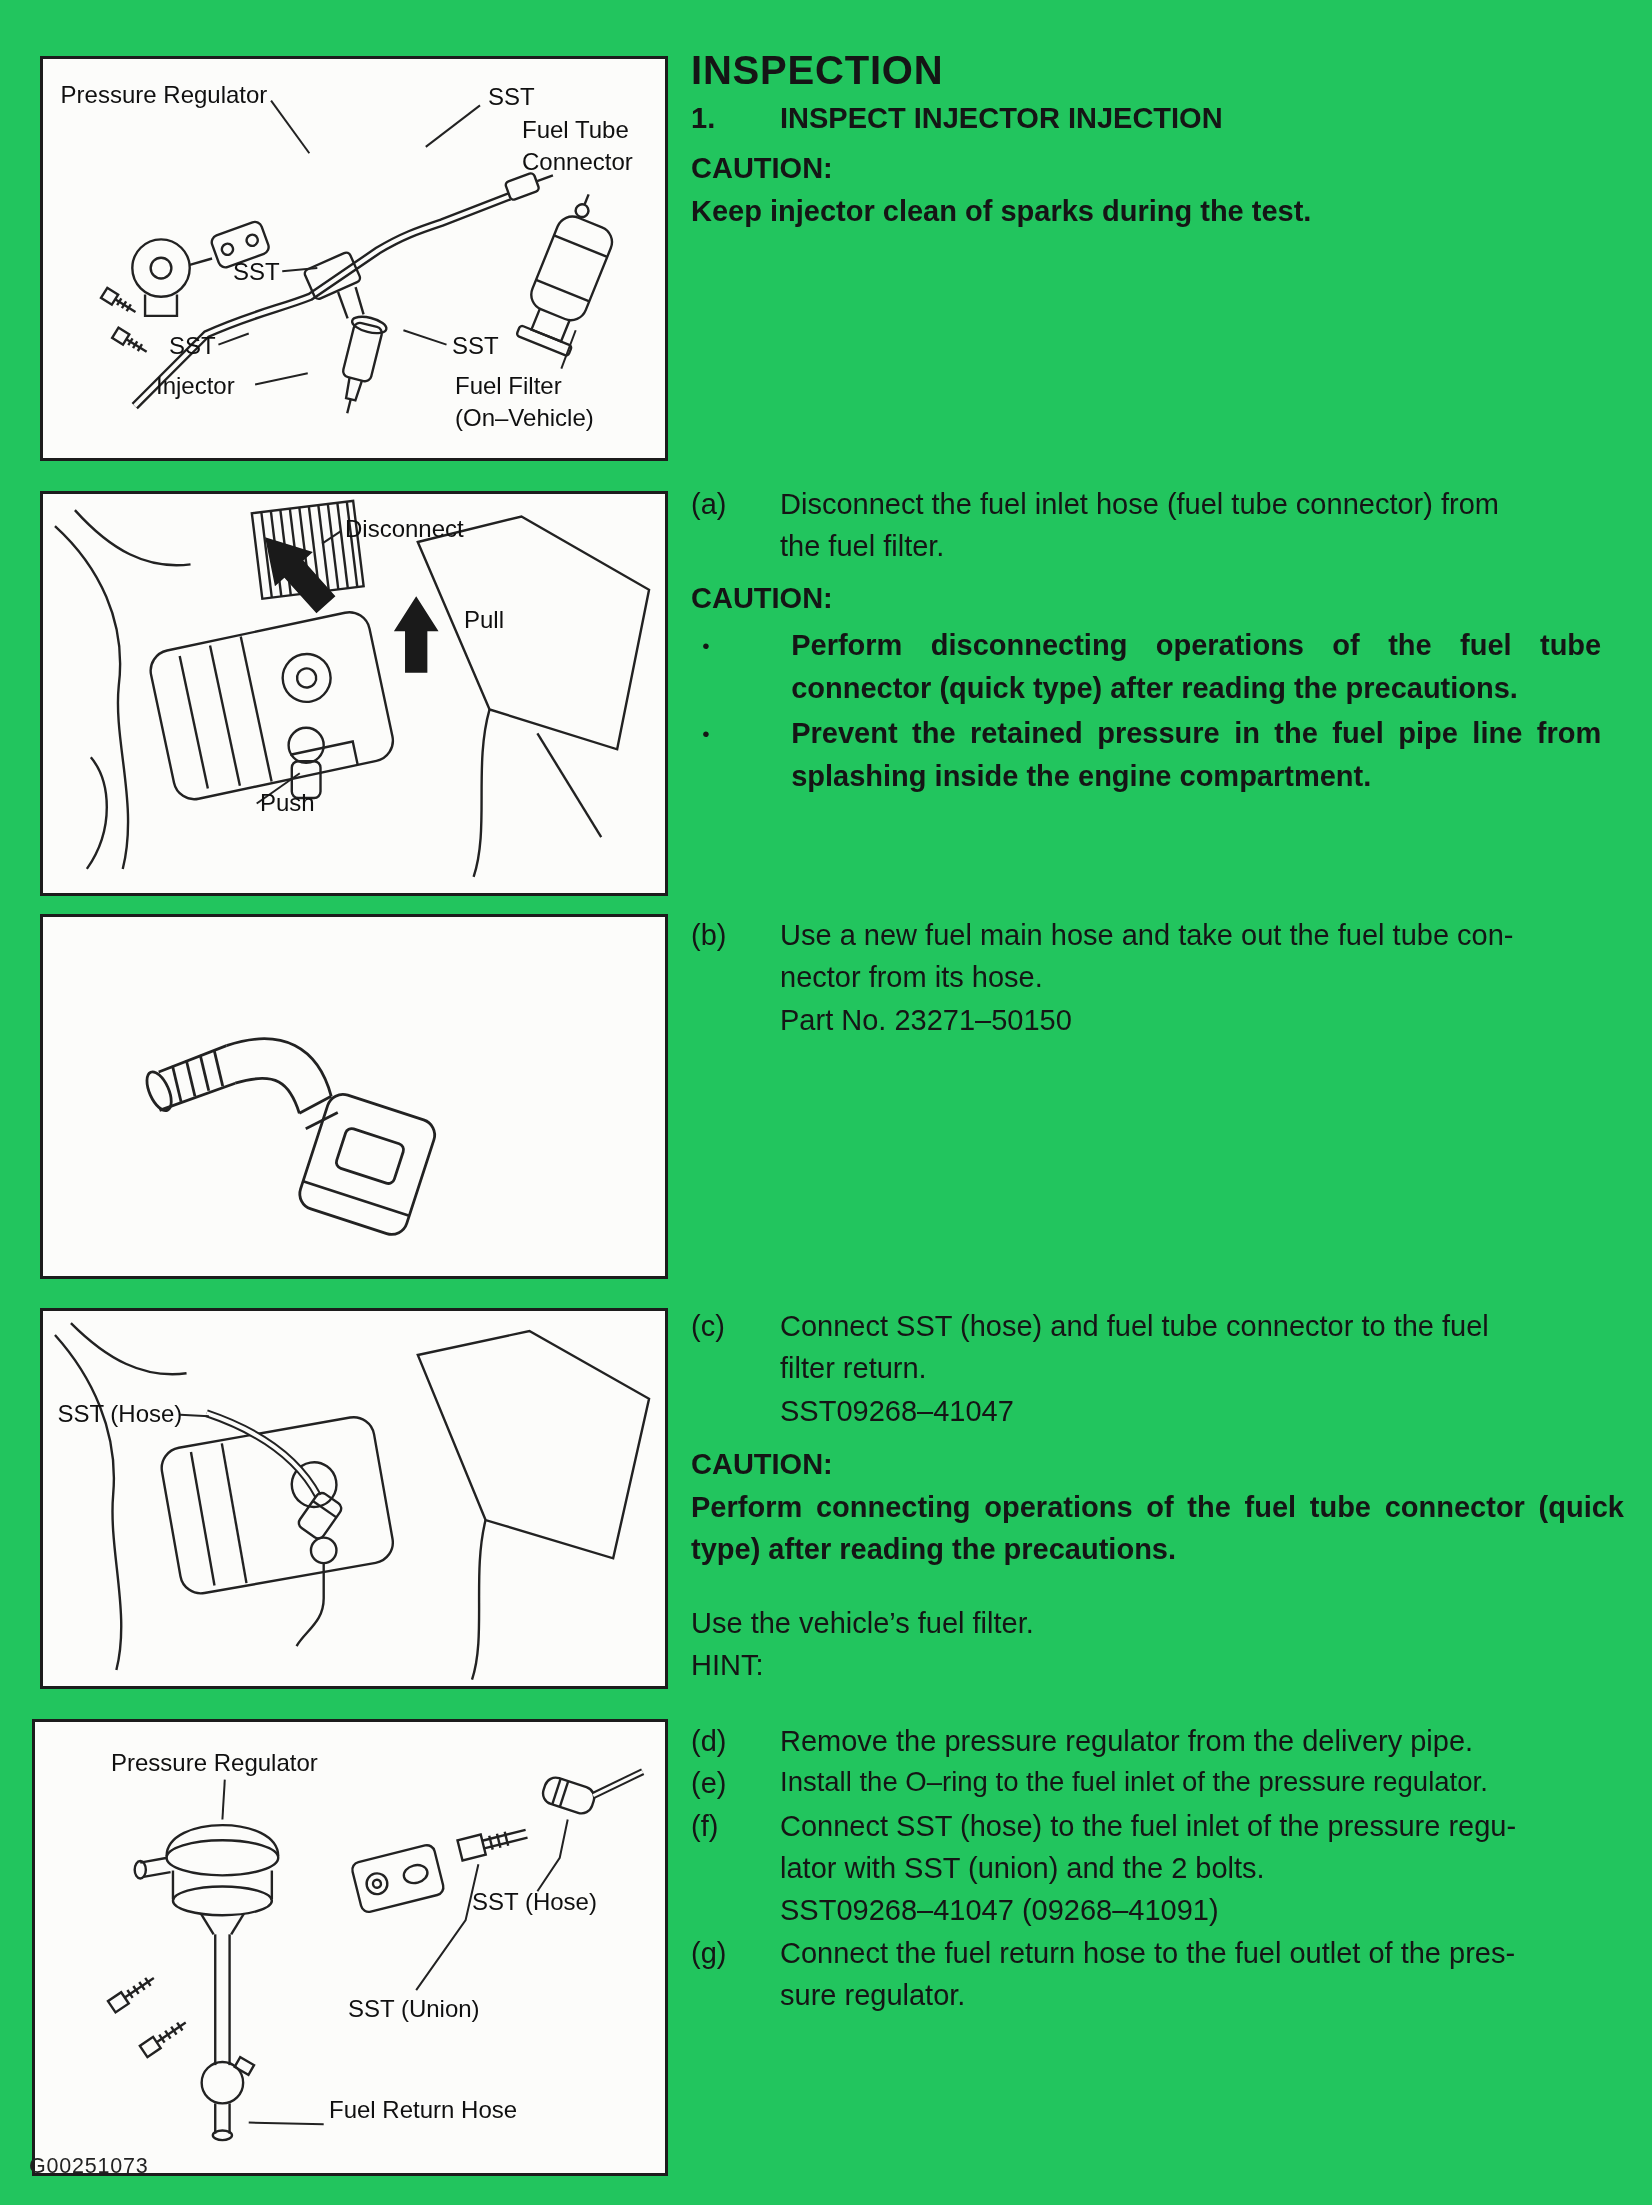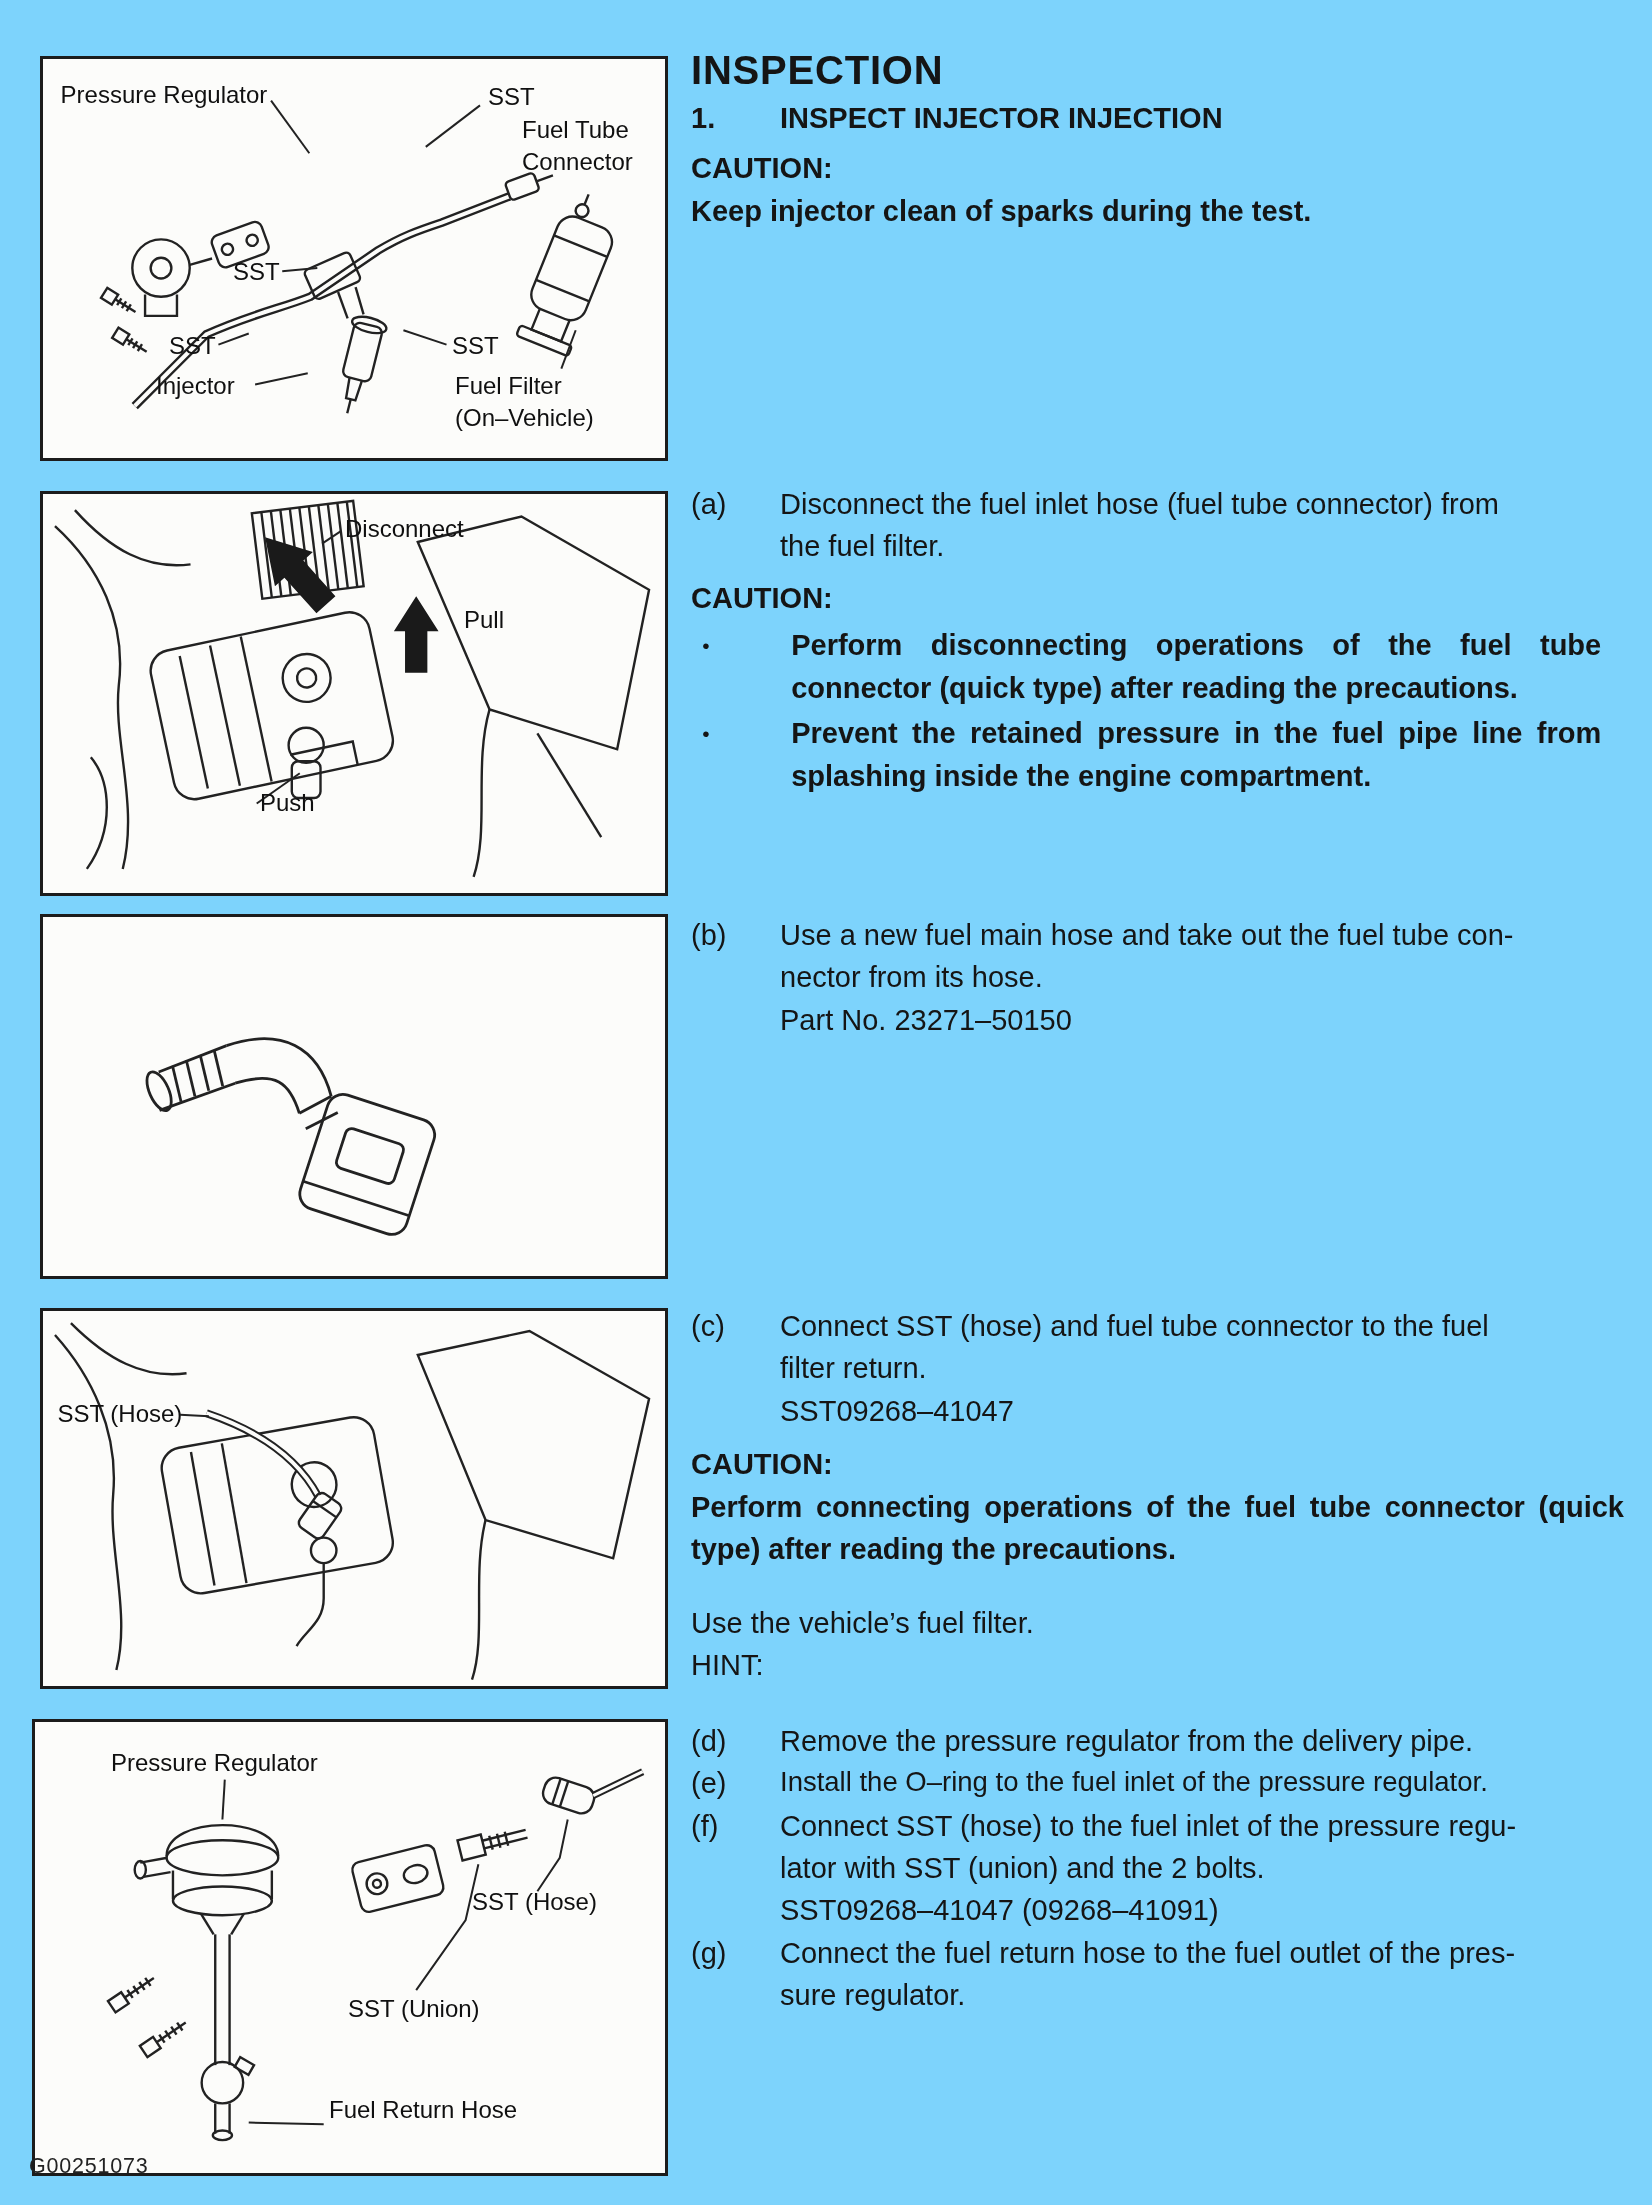--- a/index.html
+++ b/index.html
@@ -1,17 +1,17 @@
 <!DOCTYPE html>
 <html style="font-size:12.8px"><head>
 <meta charset="utf-8">
 <style>
   html,body{margin:0;padding:0}
   body{background:#d8d8d8;font-family:"Liberation Sans",sans-serif}
-  #page{position:relative;width:1652px;height:2205px;background:#7dd3fc;color:#151515;overflow:hidden}
+  #page{position:relative;width:1652px;height:2205px;background:#22c55e;color:#151515;overflow:hidden}
   .figbox{position:absolute;border:3.2px solid #1c1c1c;background:#fcfcfa}
   .figbox svg{position:absolute;left:0;top:0;width:100%;height:100%}
   .figlabel{position:absolute;font-size:24px;line-height:1.2;white-space:nowrap;color:#101010}
   .rc{position:absolute;left:691px;width:951px}
   .fs{font-size:29px;line-height:1.46}
   .title{font-size:40px;font-weight:bold;line-height:1.05;letter-spacing:0.8px;margin-bottom:6px}
   .b{font-weight:bold}
   .item{display:flex;align-items:flex-start}
   .item .lab{flex:0 0 89px}
   .item .txt{flex:1;min-width:0}

